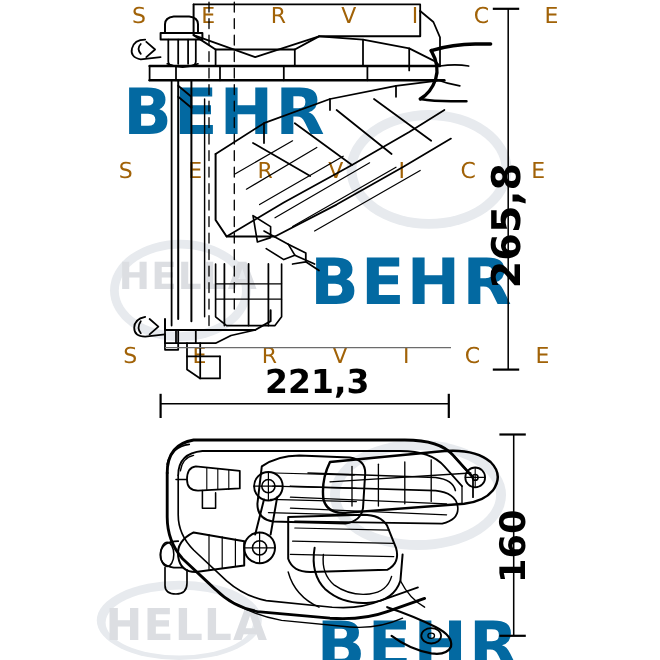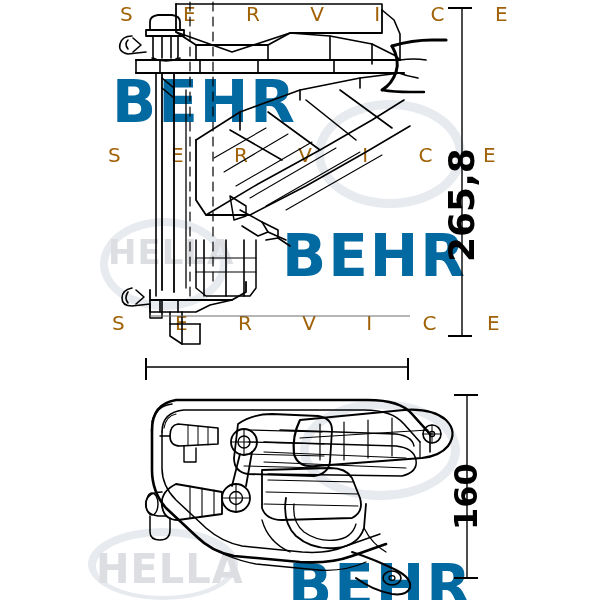--- a/index.html
+++ b/index.html
@@ -312,16 +312,17 @@
       </g>
 
       <g stroke="#6c6c6c" stroke-width="1">
         <path d="M150 316 L410 316"></path>
       </g>
     </g>
   </svg>
 
   <div class="dim dim-vert" style="left:441px; top:262px; font-size:36px;">265,8</div>
 
+  <div class="dim" style="left:241px; top:330px; font-size:30px;">221,3</div>
 
   <div class="dim dim-vert" style="left:447px; top:530px; font-size:32px;">160</div>
 
 </div>
 
 </body></html>

